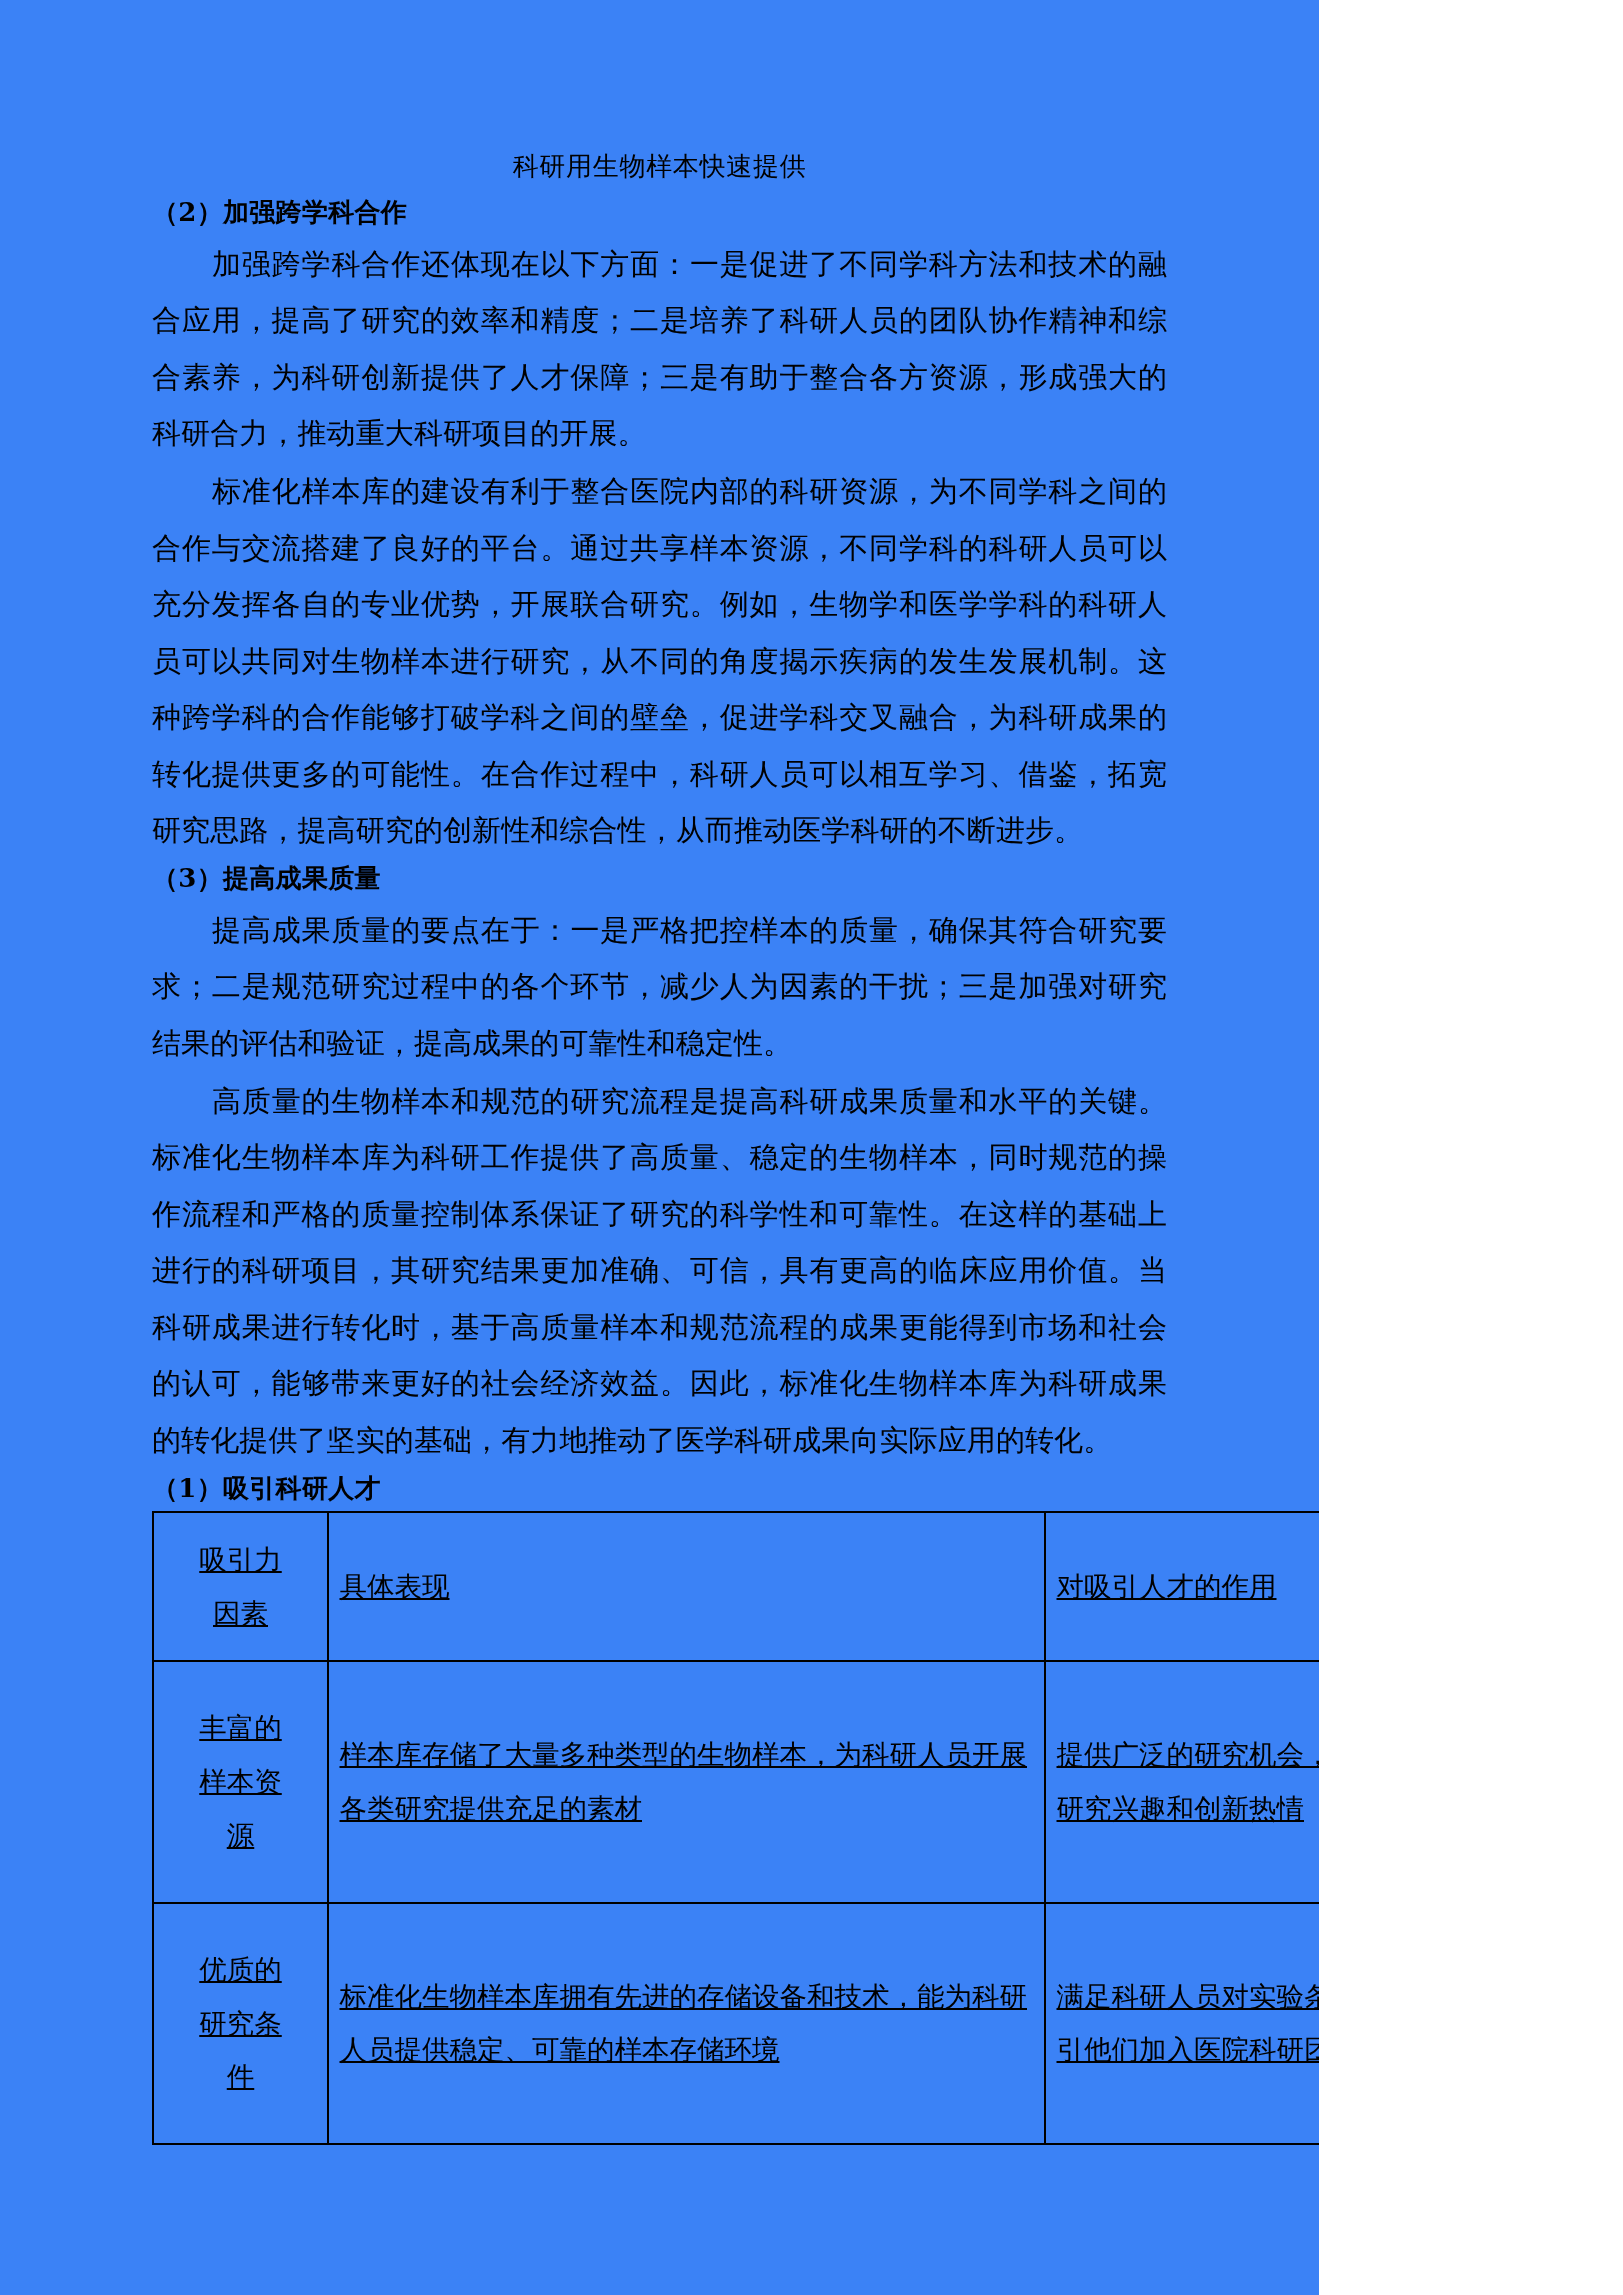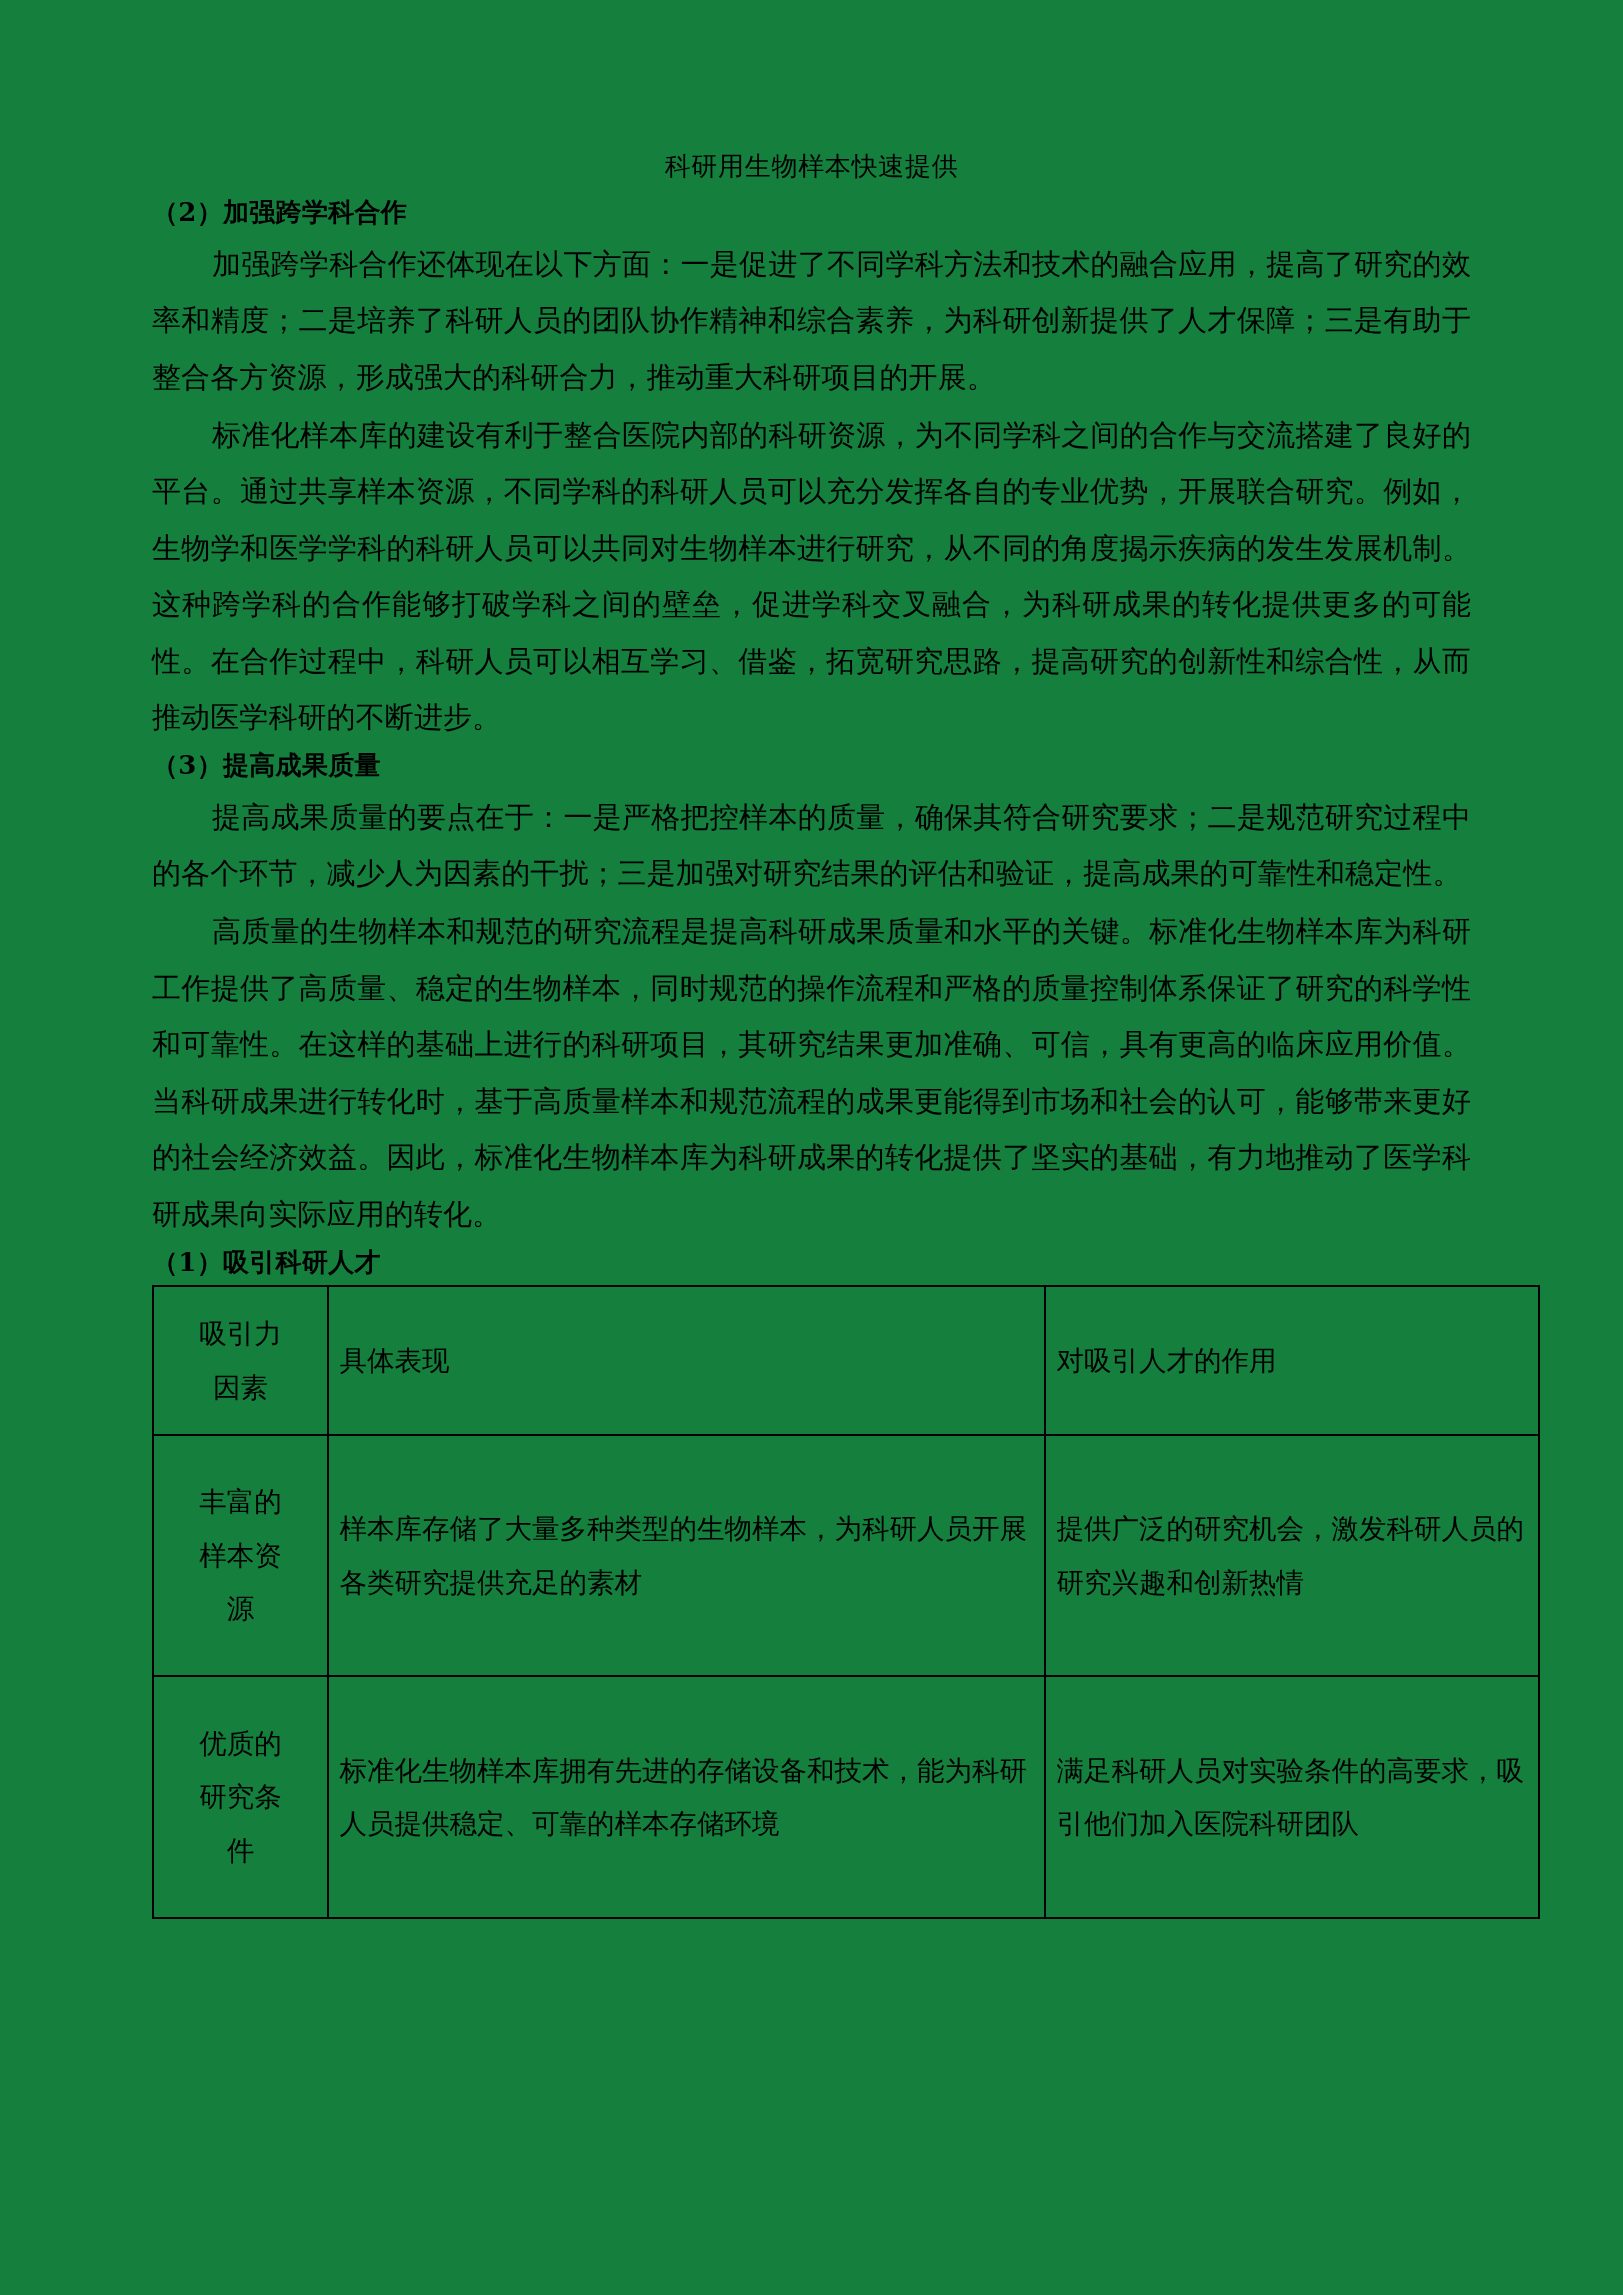--- a/index.html
+++ b/index.html
@@ -6,23 +6,23 @@
     margin: 0;
     padding: 0;
     background: #ffffff;
   }
   body {
     font-family: "DejaVu Serif", "Liberation Serif", serif;
     color: #000000;
   }
   .page {
     position: relative;
-    width: 1623px;
+    width: 1319px;
     height: 2295px;
-    background: #15803d;
+    background: #3b82f6;
     box-sizing: border-box;
     padding: 151px 152px 0 152px;
     overflow: hidden;
   }
   .page-header {
     text-align: center;
     font-size: 26px;
     line-height: 1.2;
     letter-spacing: 0.7px;
     margin: 0 0 11.8px 0;
@@ -47,20 +47,21 @@
     text-align: justify;
     text-justify: inter-ideograph;
     letter-spacing: 0.1px;
   }
 
   table.attract-table {
     border-collapse: collapse;
     width: 100%;
     margin-top: 2px;
     table-layout: fixed;
+    text-decoration: underline;
   }
   table.attract-table td {
     border: 2px solid #000000;
     font-size: 27.5px;
     line-height: 1.95;
     padding: 11.8px 10.5px;
     vertical-align: middle;
   }
   table.attract-table td.col-factor {
     width: 152px;

